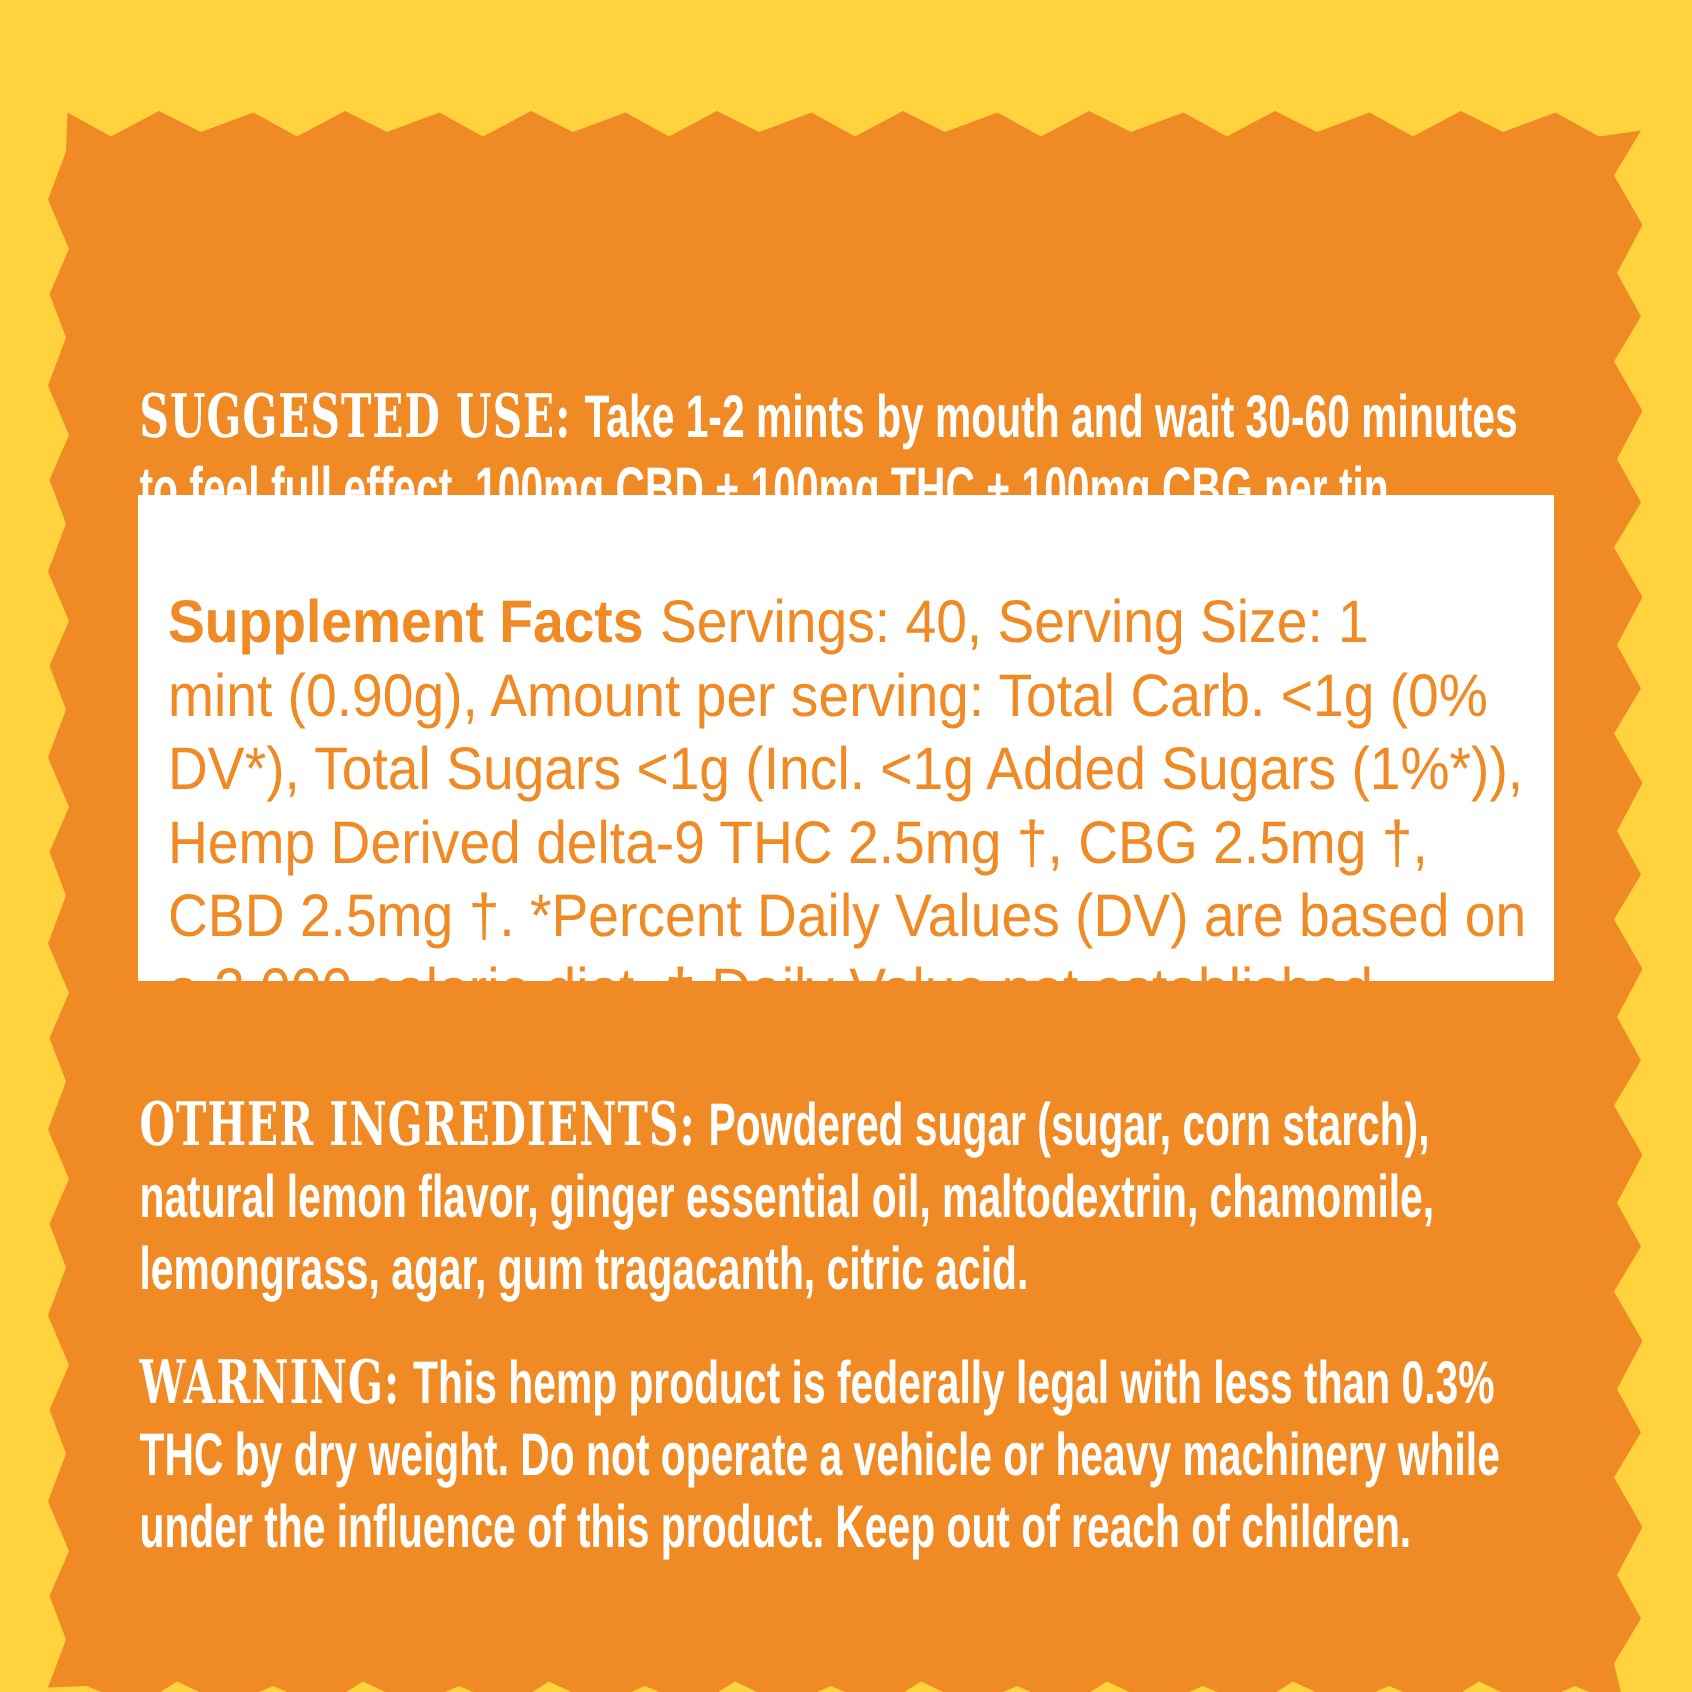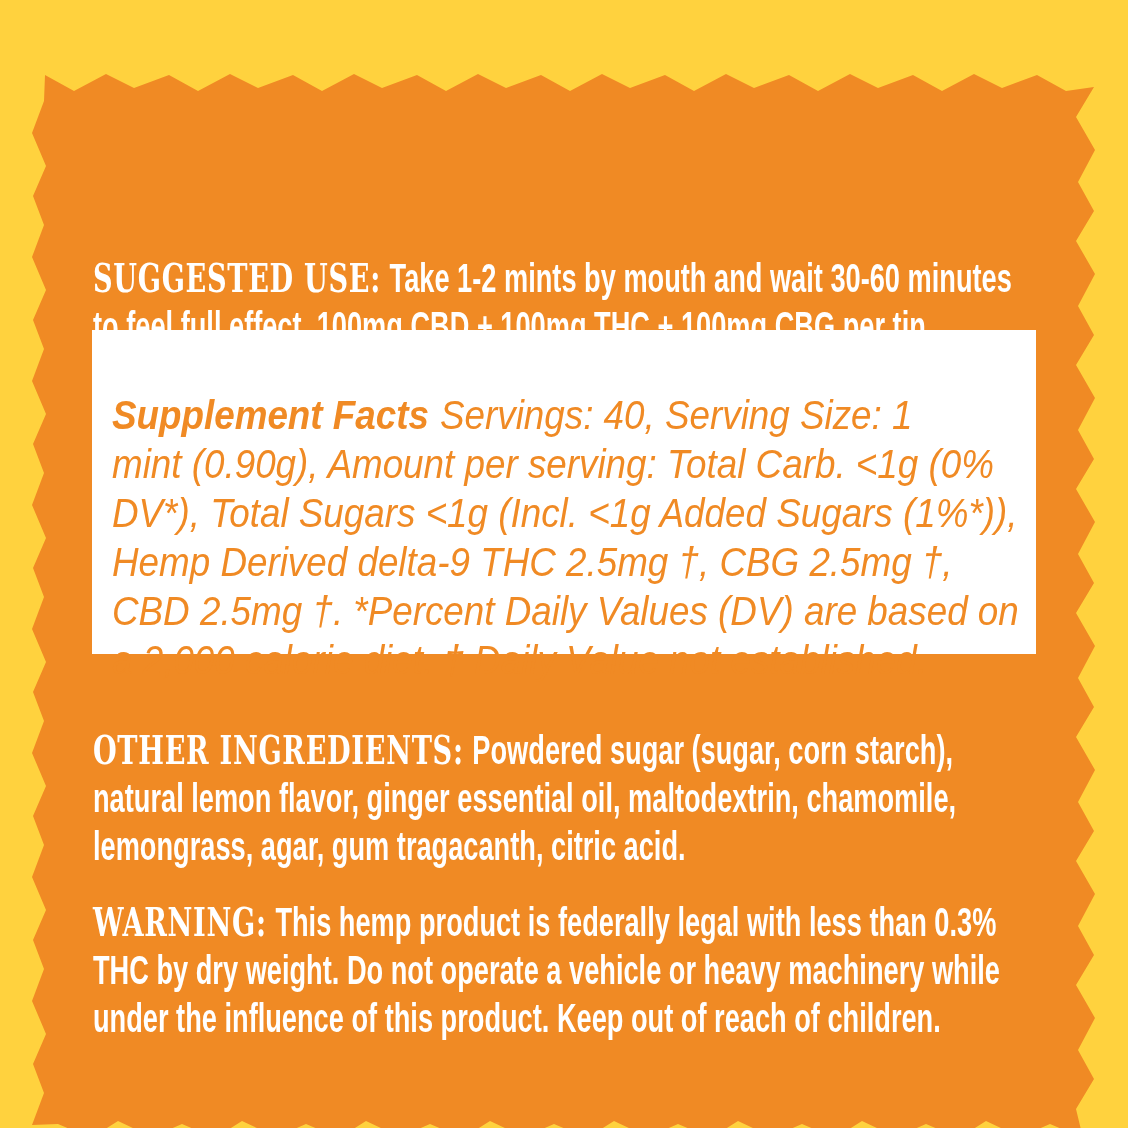--- a/index.html
+++ b/index.html
@@ -54,21 +54,20 @@
 
   
   .facts-box {
     position: absolute;
     left: 92px;
     top: 290px;
     width: 944px;
     height: 324px;
     background: var(--facts-bg, #FFFFFF);
     overflow: visible;
-    font-style: italic;
   }
   .facts-text {
     position: absolute;
     left: 20px;
     top: 12px;
     width: 1000px;
     transform: scaleX(0.92);
     transform-origin: 0 0;
     font-size: 40px;
     line-height: 49px;

